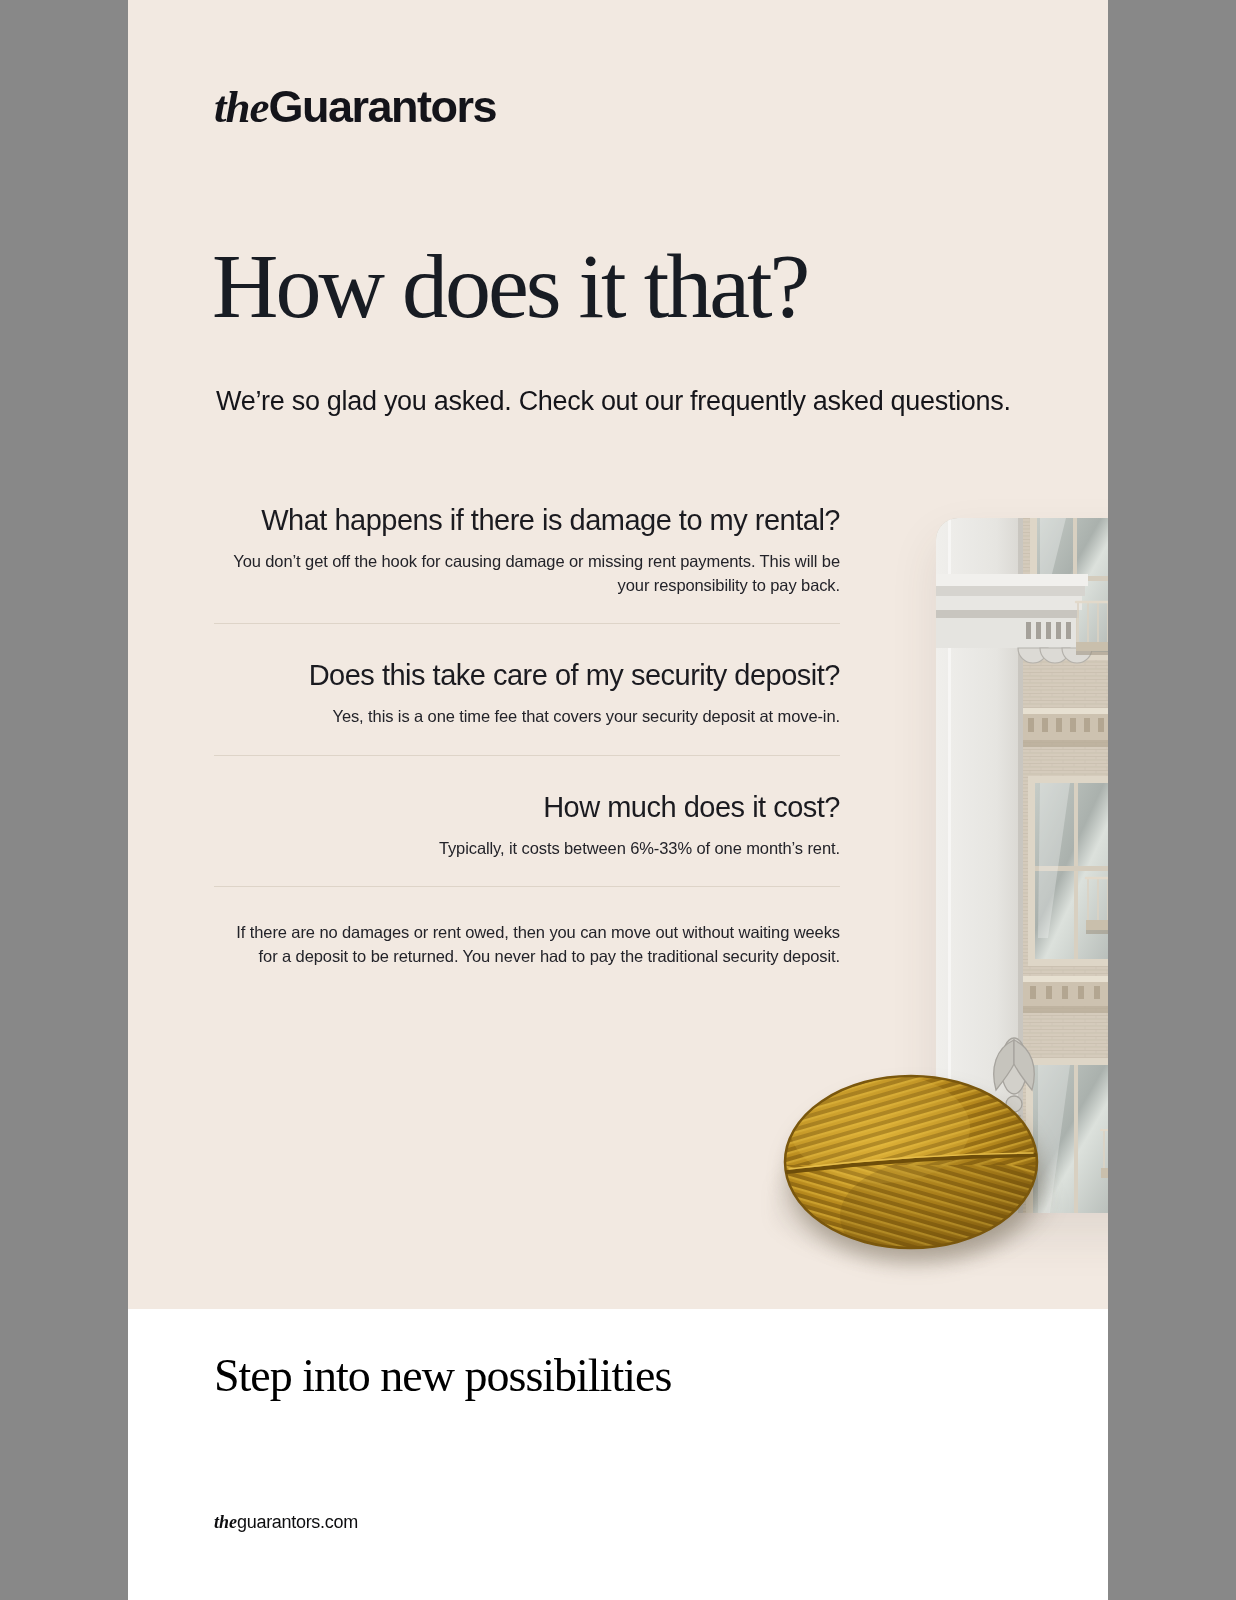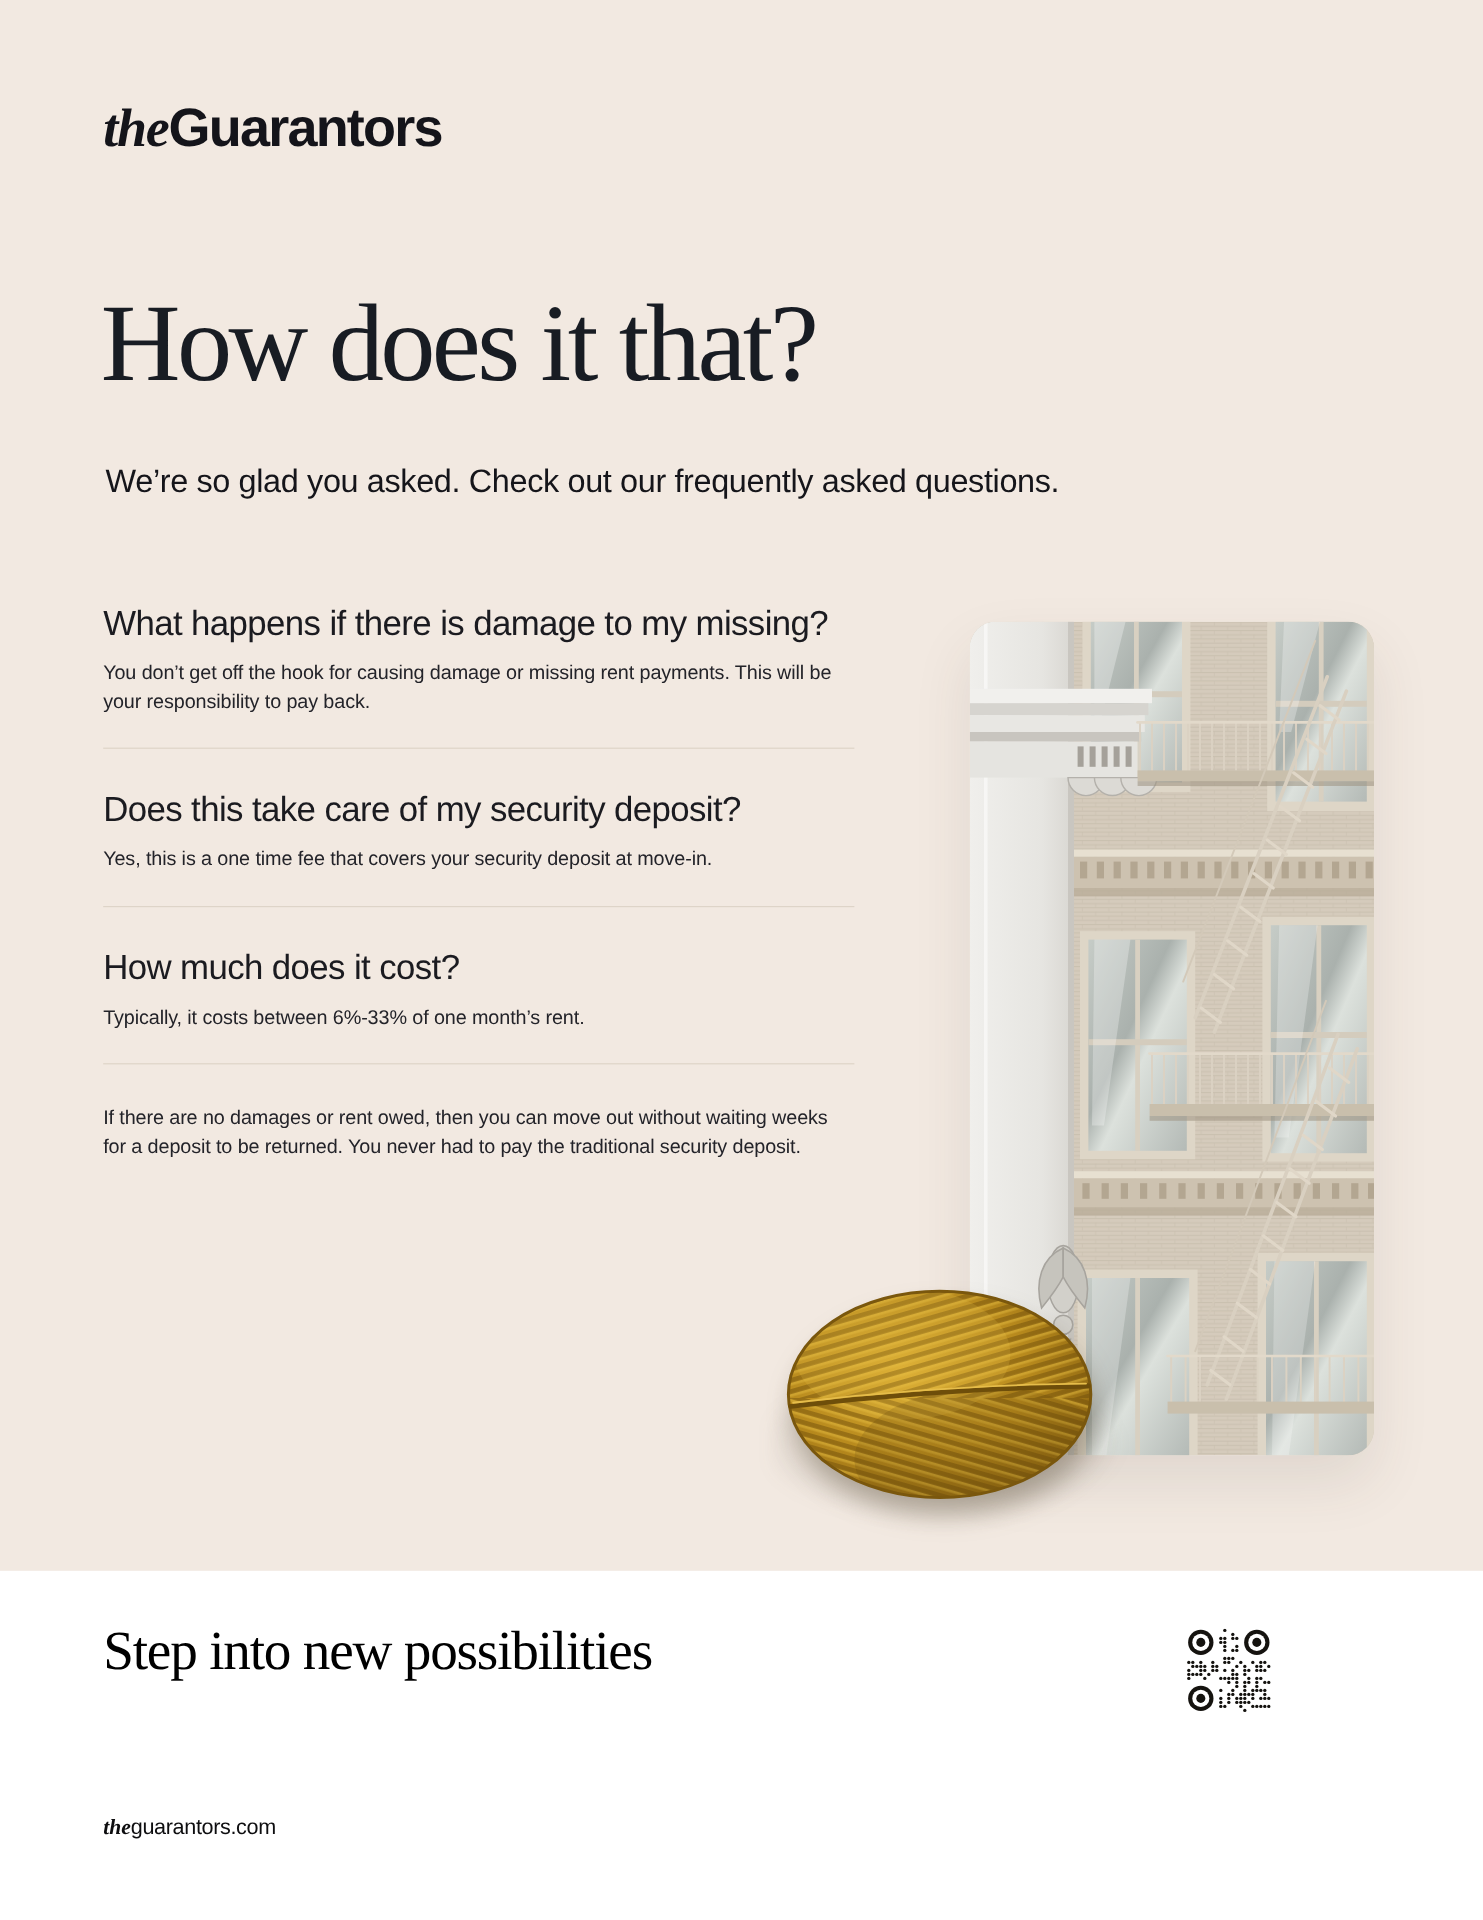--- a/index.html
+++ b/index.html
@@ -1,19 +1,19 @@
 <!DOCTYPE html>
 <html><head>
 <meta charset="utf-8">
 <style>
   html,body{margin:0;padding:0;background:#888;}
   .page{
-    position:relative;width:1236px;height:1600px;margin:0 auto;
+    position:relative;width:980px;height:1600px;margin:0 auto;
     background:#f2e9e1;overflow:hidden;
-    font-family:"Liberation Sans",sans-serif;color:#1b1b20;
+    font-family:"Liberation Sans",sans-serif;color:#1b1b20;text-align:right;
   }
   
   .logo{position:absolute;left:86px;top:84px;font-size:45px;line-height:1;color:#14141a;white-space:nowrap;}
   .logo .the{font-family:"Liberation Serif",serif;font-style:italic;font-weight:600;letter-spacing:-1px;}
   .logo .name{font-family:"Liberation Sans",sans-serif;font-weight:700;letter-spacing:-1.5px;}
   
   .hero-title{
     position:absolute;left:84px;top:238px;margin:0;
     font-family:"Liberation Serif",serif;font-weight:500;font-size:92px;
     letter-spacing:-3px;color:#181c23;line-height:1.05;
@@ -68,21 +68,21 @@
 
   <div class="logo">
     <span class="the">the</span><span class="name">Guarantors</span>
   </div>
 
   <h1 class="hero-title">How does it that?</h1>
   <p class="hero-subtitle">We’re so glad you asked. Check out our frequently asked questions.</p>
 
   <div class="faq">
     <div class="faq-item">
-      <h3>What happens if there is damage to my missing?</h3>
+      <h3>What happens if there is damage to my rental?</h3>
       <p>You don’t get off the hook for causing damage or missing rent payments. This will be your responsibility to pay back.</p>
     </div>
     <hr>
     <div class="faq-item">
       <h3>Does this take care of my security deposit?</h3>
       <p>Yes, this is a one time fee that covers your security deposit at move-in.</p>
     </div>
     <hr>
     <div class="faq-item">
       <h3>How much does it cost?</h3>

